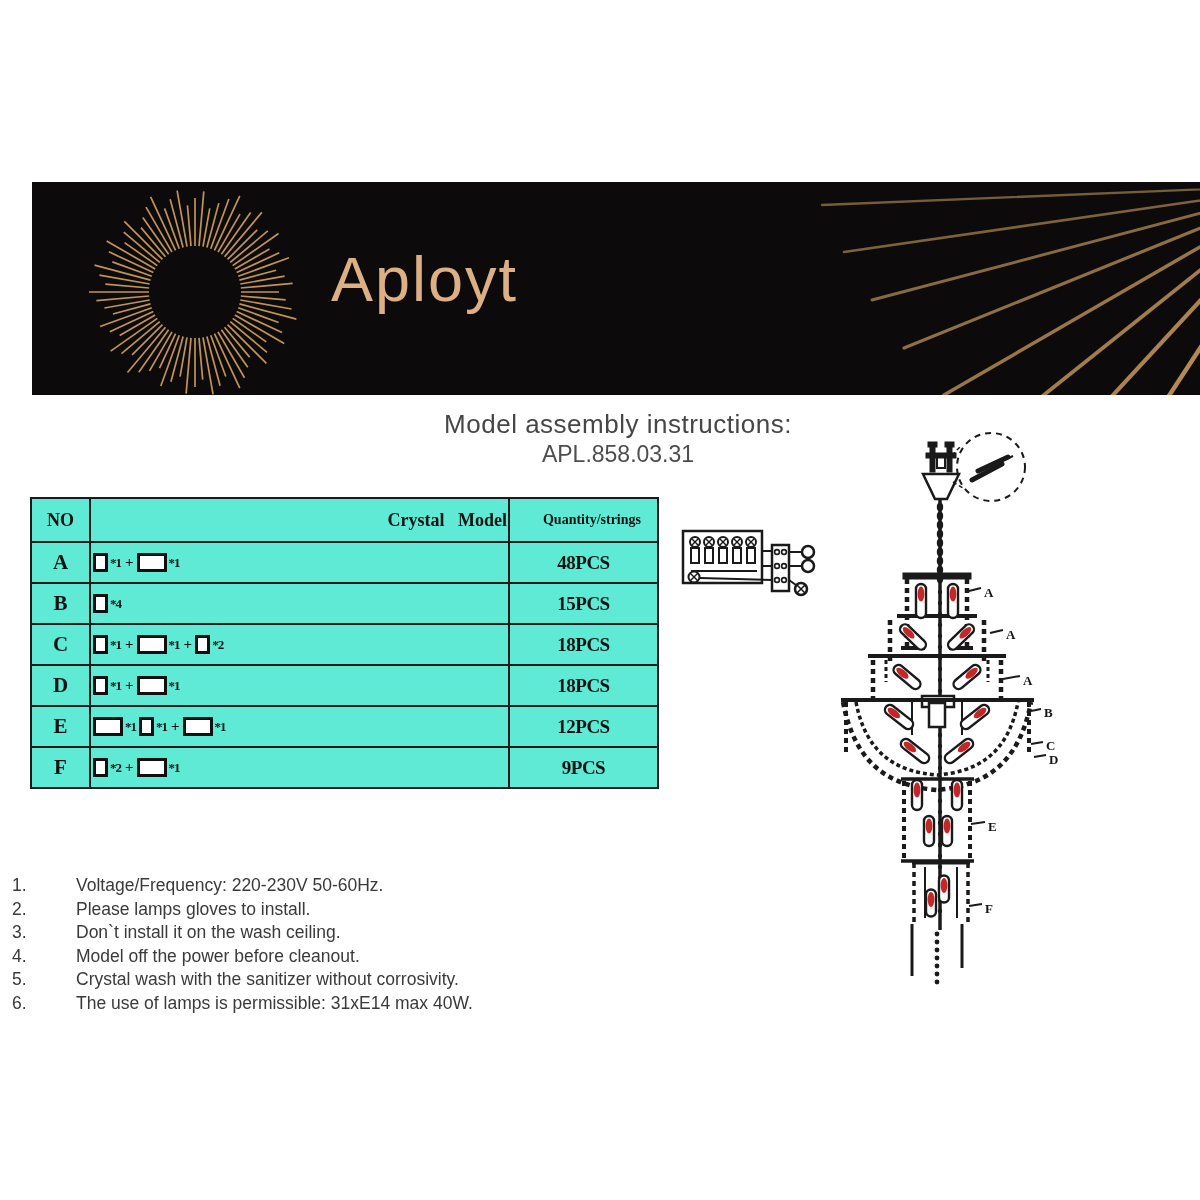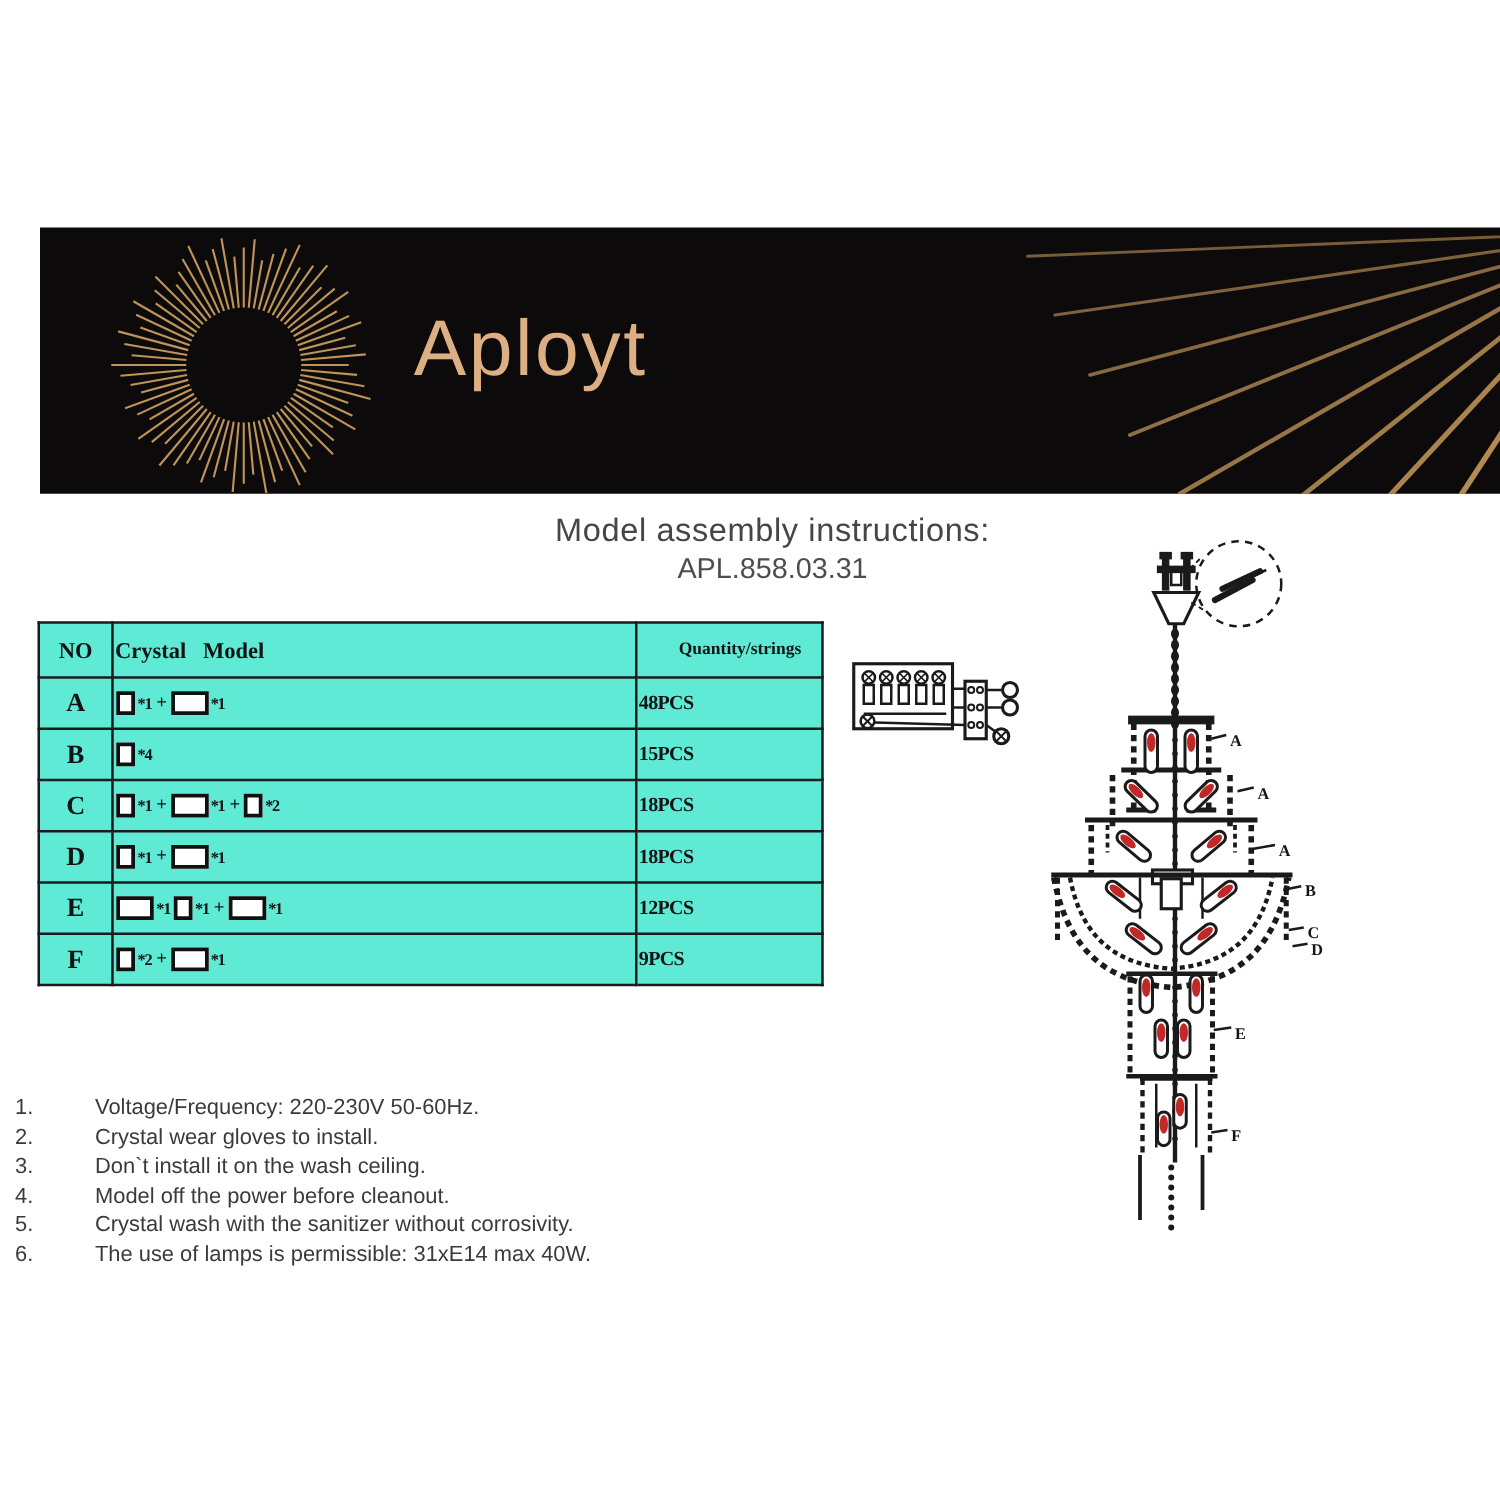--- a/index.html
+++ b/index.html
@@ -20,25 +20,25 @@
   .title-code{font-size:23px;margin-top:1px;color:#4d4d4d;}
 
   
   .table-wrap{position:absolute;left:30px;top:497px;}
   table{border-collapse:collapse;font-family:"Liberation Serif",serif;
         font-weight:bold;color:#121212;}
   th,td{border:2.5px solid #1b1b1b;background:#5eead4;}
   thead th{height:40px;}
   tbody td{height:37px;}
   .no-col{width:55px;text-align:center;font-size:18px;}
-  .model-col{width:415px;text-align:left;font-size:18px;white-space:pre;margin-left:39px;}
+  .model-col{width:415px;text-align:right;font-size:18px;white-space:pre;margin-left:39px;}
   .qty-col{width:128px;font-size:14px;white-space:pre;padding-left:18px;}
   td.no-cell{text-align:center;font-size:21px;}
   td.model-cell{}
-  td.qty-cell{font-size:16px;letter-spacing:-.5px;}
+  td.qty-cell{text-align:center;font-size:19px;letter-spacing:-.5px;}
   .shp{display:inline-block;vertical-align:middle;border:3.5px solid #101010;
        margin:0 2px 0 1px;background:#fff;}
   .shp-square{width:9px;height:13px;}
   .shp-rect{width:24px;height:13px;}
   .cnt{font-size:13px;vertical-align:middle;margin-right:2px;letter-spacing:-1px;}
   .plus{font-size:15px;vertical-align:middle;margin:0 2px;}
 
   
   .instr{position:absolute;left:10px;top:874px;color:#3a3a3a;
          font-size:17.5px;line-height:23.5px;}
@@ -196,21 +196,21 @@
   </table>
 </div>
 
 <div class="instr" id="instructions">
     <div class="instr-row">
       <span class="instr-num">1.</span>
       <span>Voltage/Frequency: 220-230V 50-60Hz.</span>
     </div>
     <div class="instr-row">
       <span class="instr-num">2.</span>
-      <span>Crystal wear gloves to install.</span>
+      <span>Please lamps gloves to install.</span>
     </div>
     <div class="instr-row">
       <span class="instr-num">3.</span>
       <span>Don`t install it on the wash ceiling.</span>
     </div>
     <div class="instr-row">
       <span class="instr-num">4.</span>
       <span>Model off the power before cleanout.</span>
     </div>
     <div class="instr-row">

